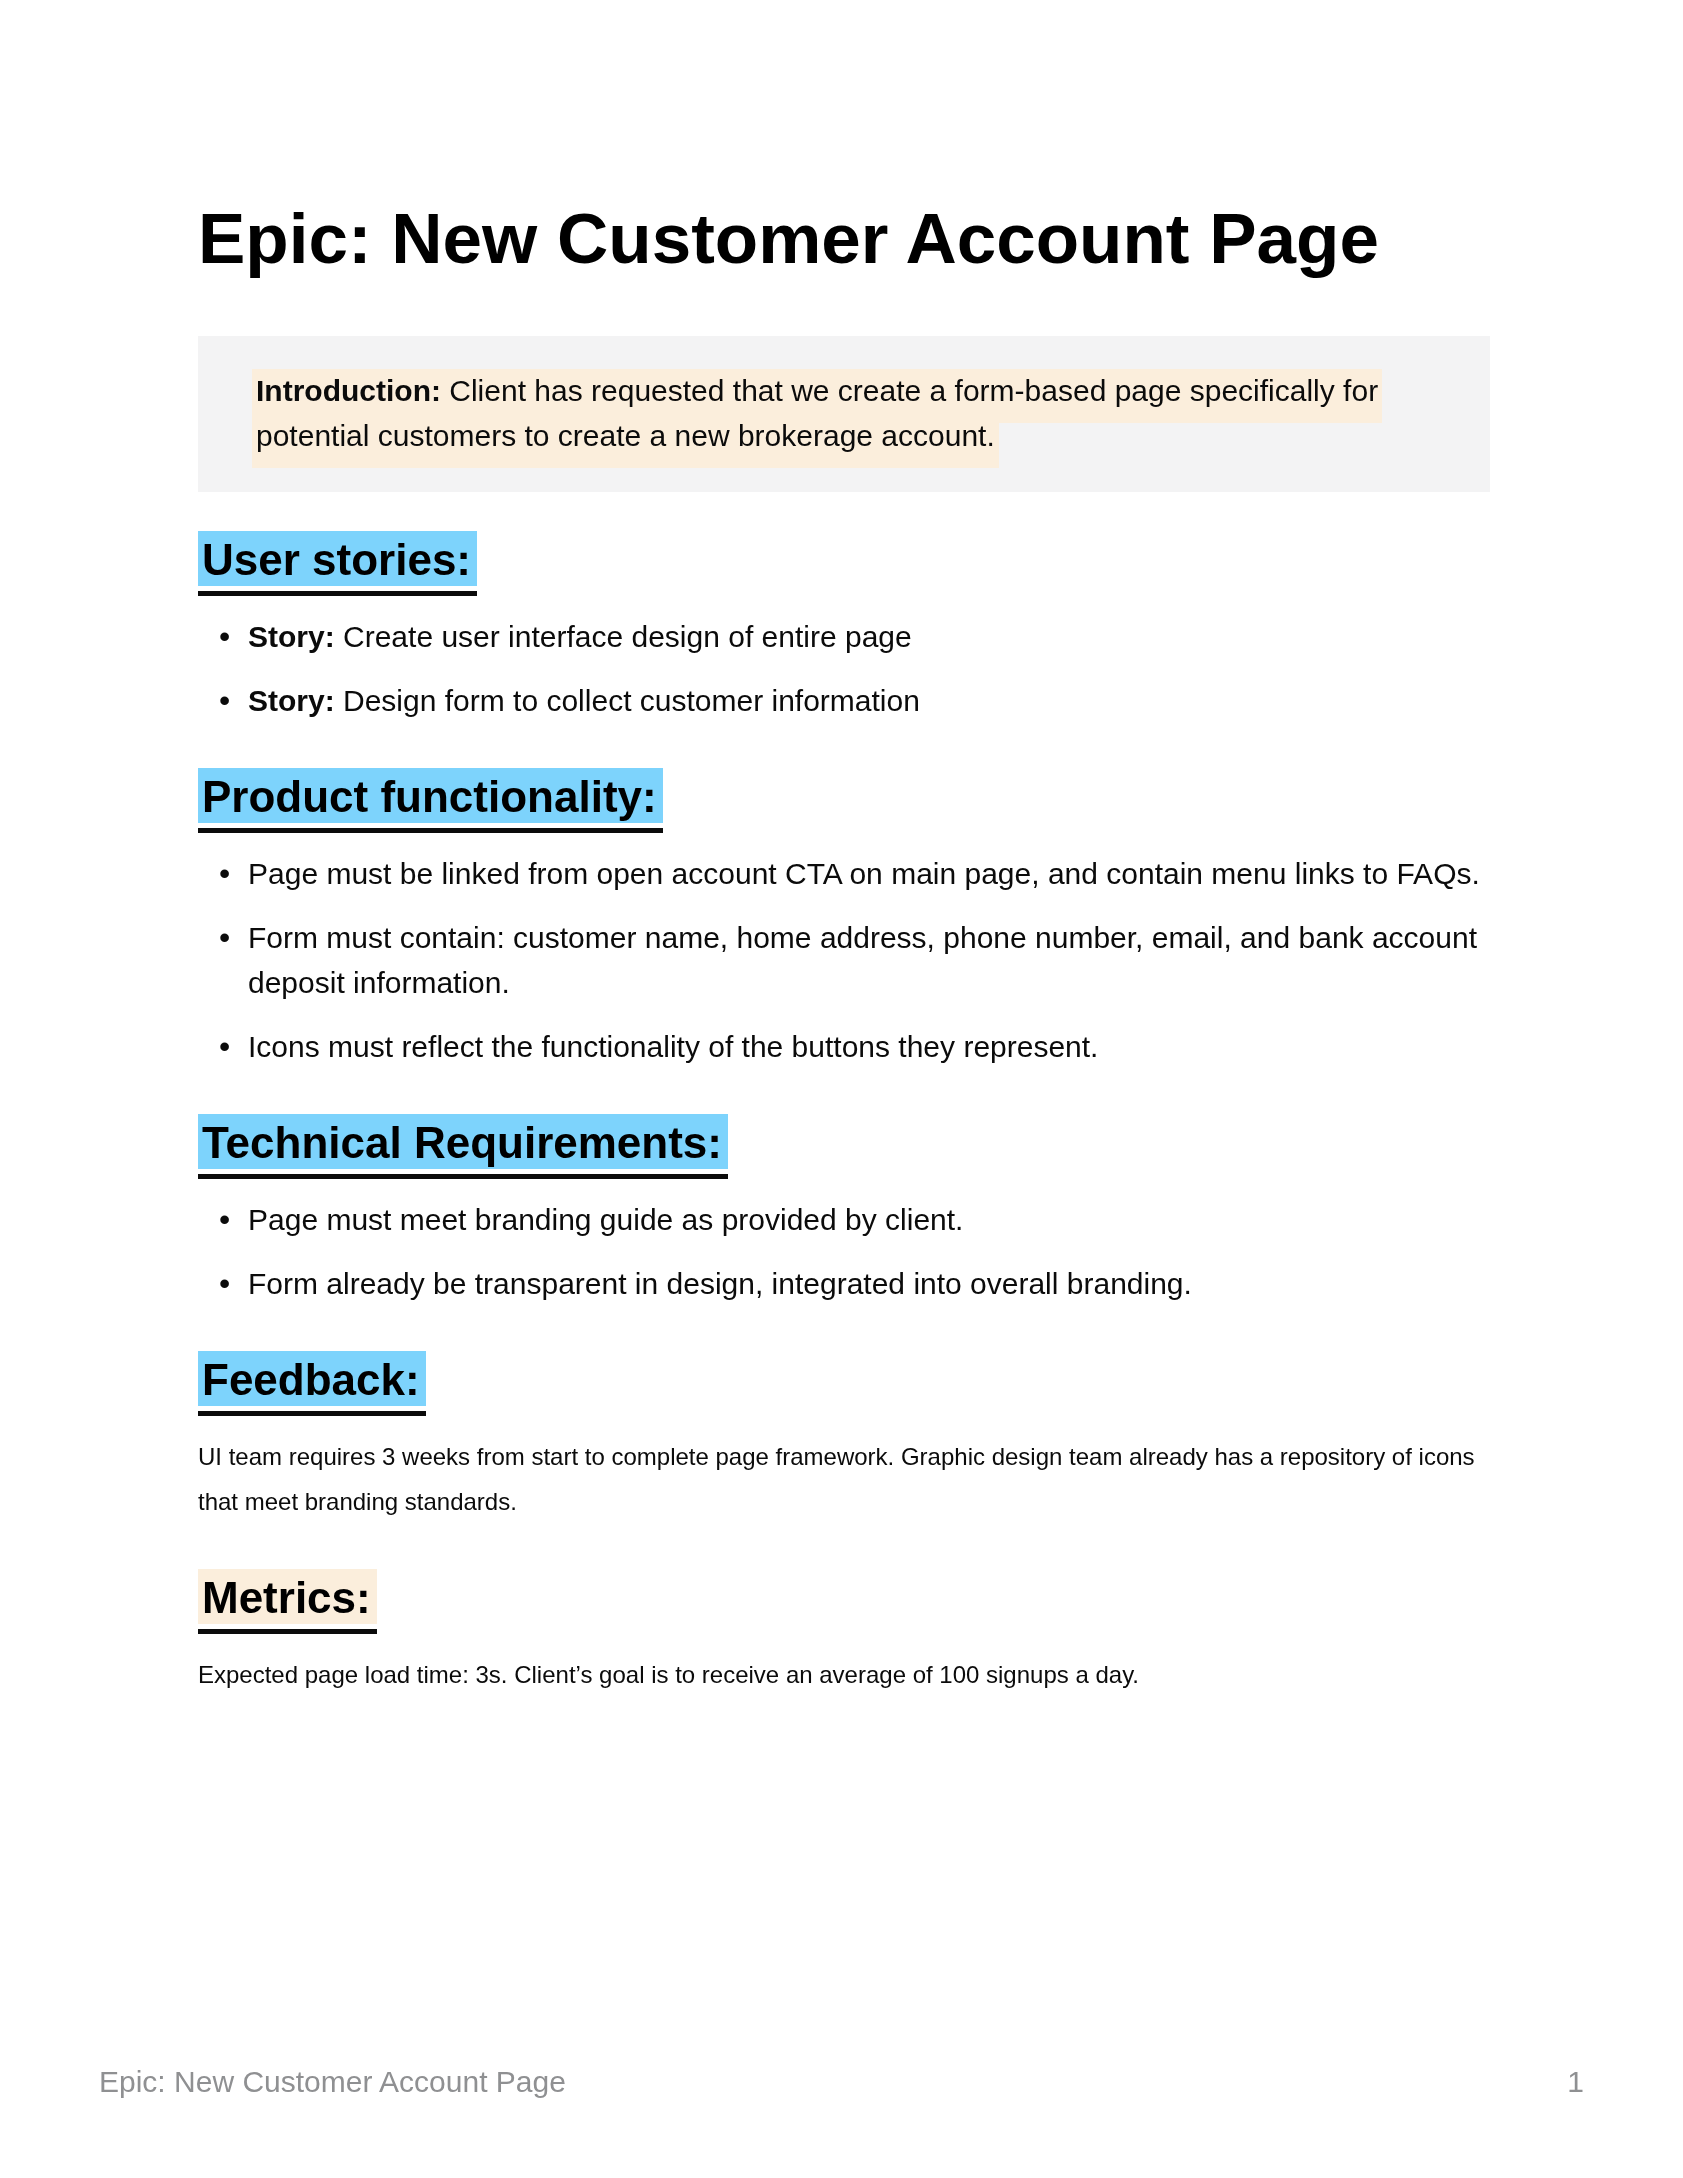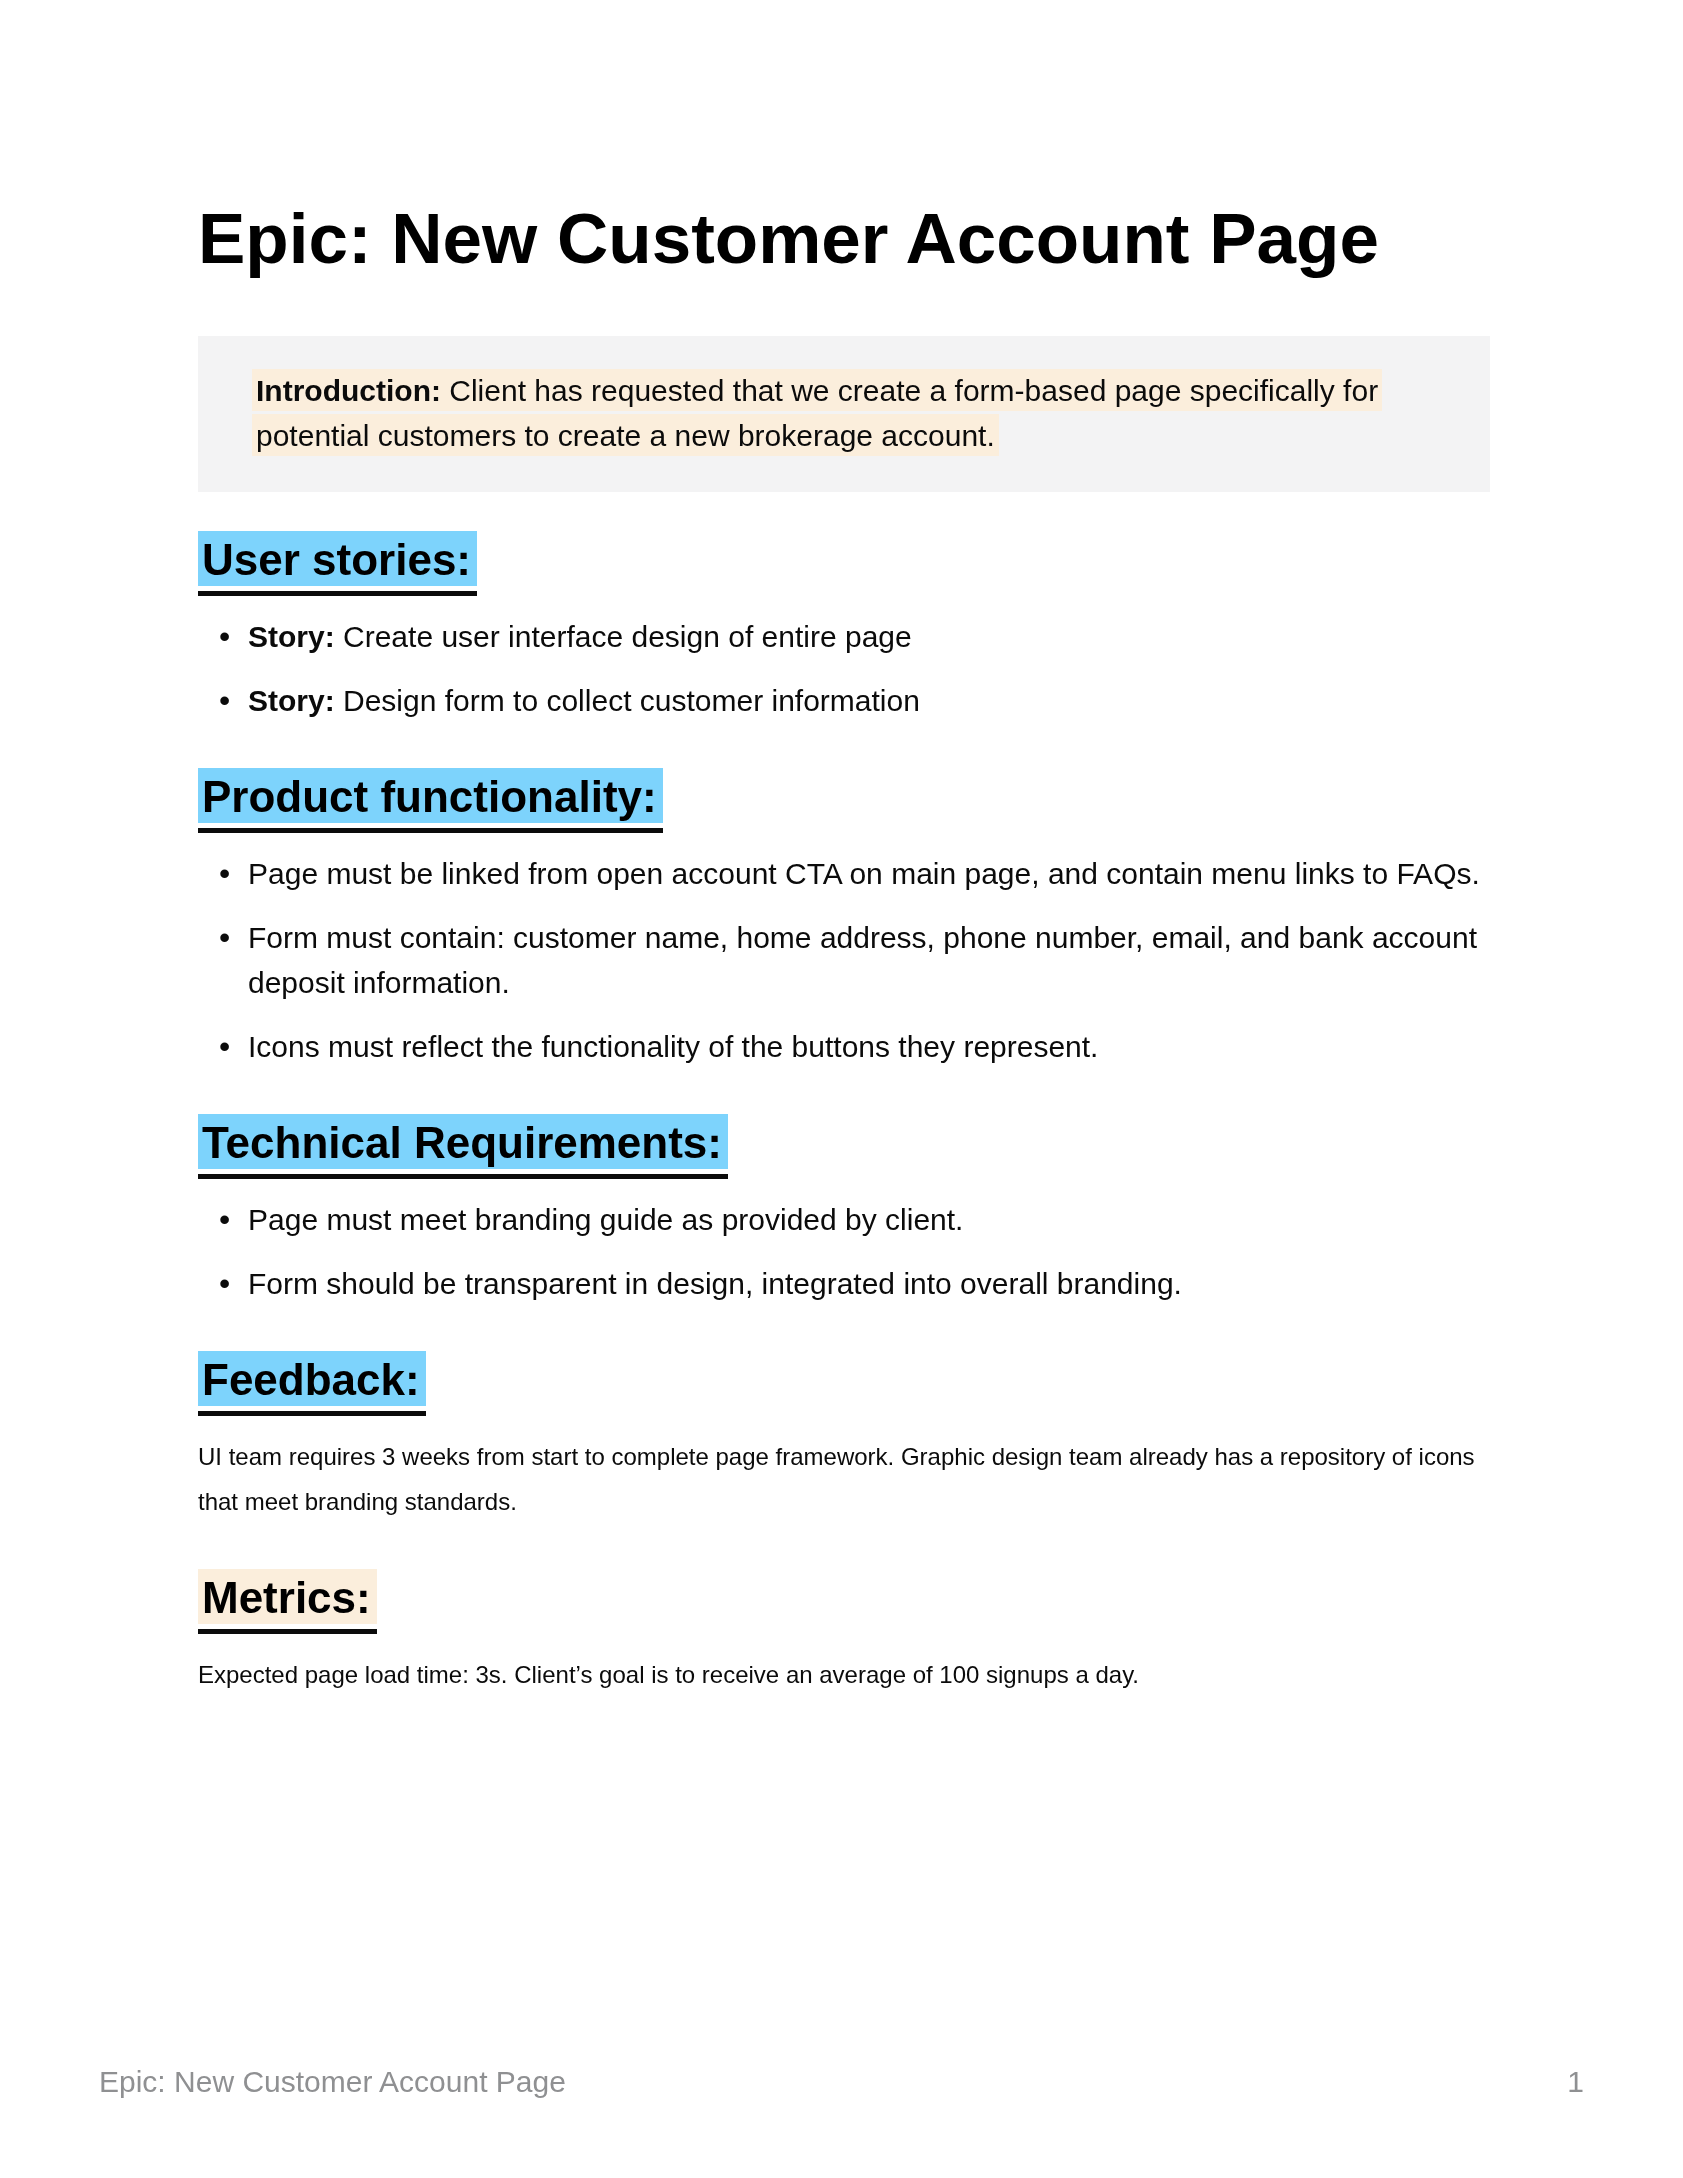--- a/index.html
+++ b/index.html
@@ -26,21 +26,21 @@
     color: #000000;
   }
   .intro-box {
     background: #f3f3f4;
     margin-top: 55px;
     padding: 32px 54px 34px 54px;
     font-size: 30px;
     line-height: 45px;
   }
   .hl {
-    padding: 5px 4px 4px 4px;
+    padding: 5px 4px 16px 4px;
     -webkit-box-decoration-break: clone;
     box-decoration-break: clone;
   }
   .hl-peach { background: #fbeedc; }
   .hl-gray  { background: #7dd3fc; }
   .bold { font-weight: 700; }
   h2 {
     font-size: 44px;
     font-weight: 700;
     line-height: 1.25;
@@ -116,21 +116,21 @@
     <li><span>Page must be linked from open account CTA on main page, and contain menu links to FAQs.</span></li>
     <li><span>Form must contain: customer name, home address, phone number, email, and bank account deposit information.</span></li>
     <li><span>Icons must reflect the functionality of the buttons they represent.</span></li>
   </ul>
 
   <h2>
     <span class="h2u"><span class="hl hl-gray">Technical Requirements:</span></span>
   </h2>
   <ul class="doc-list">
     <li><span>Page must meet branding guide as provided by client.</span></li>
-    <li><span>Form should be transparent in design, integrated into overall branding.</span></li>
+    <li><span>Form already be transparent in design, integrated into overall branding.</span></li>
   </ul>
 
   <h2>
     <span class="h2u"><span class="hl hl-gray">Feedback:</span></span>
   </h2>
   <p class="doc-para">UI team requires 3 weeks from start to complete page framework. Graphic design team already has a repository of icons that meet branding standards.</p>
 
   <h2>
     <span class="h2u"><span class="hl hl-peach">Metrics:</span></span>
   </h2>

